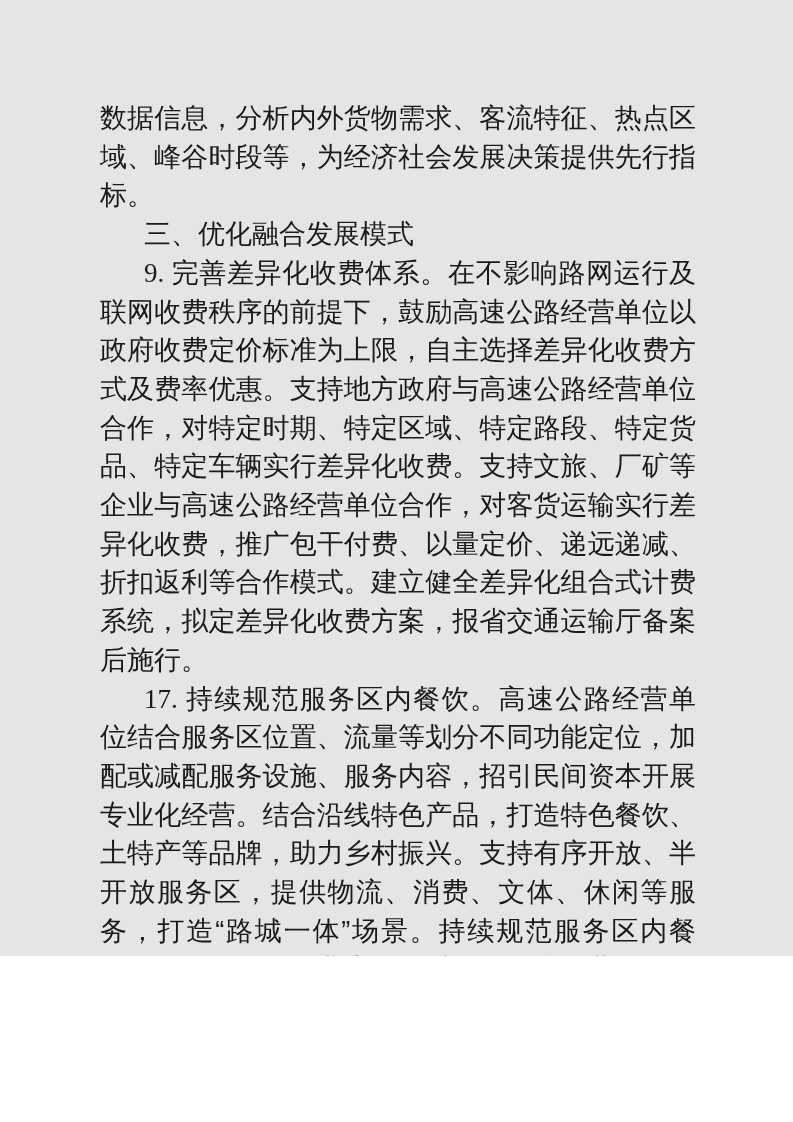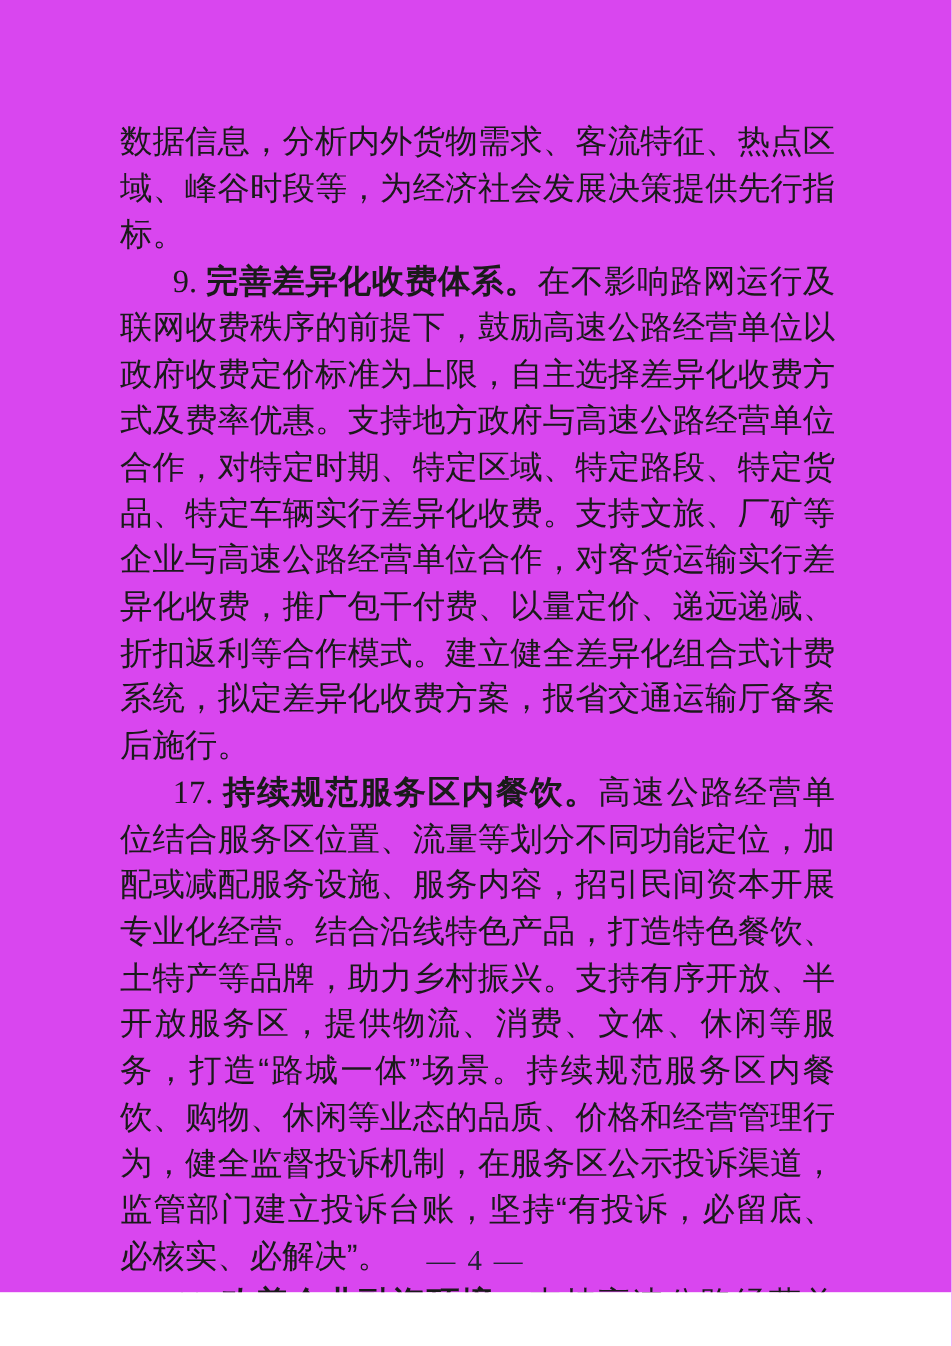--- a/index.html
+++ b/index.html
@@ -3,22 +3,22 @@
 <meta charset="utf-8">
 <style>
   html, body {
     margin: 0;
     padding: 0;
     background: #ffffff;
   }
   .page {
     position: relative;
     width: 793px;
-    height: 1077px;
-    background: #d946ef;
+    height: 956px;
+    background: #e5e5e5;
     overflow: hidden;
     font-family: "Liberation Sans", sans-serif;
     color: #1a1a1a;
   }
   .text-block {
     position: absolute;
     left: 100px;
     top: 99px;
     width: 596px;
     font-size: 27px;
@@ -27,21 +27,21 @@
   }
   .para {
     margin: 0;
     padding: 0;
     text-indent: 44px;
   }
   .para.no-indent {
     text-indent: 0;
   }
   .run-bold {
-    font-weight: bold;
+    font-weight: normal;
   }
   .run-num {
     font-family: "Liberation Serif", serif;
   }
   .page-number {
     position: absolute;
     top: 1038px;
     left: 0;
     width: 100%;
     text-align: center;
@@ -55,20 +55,23 @@
 <body>
 
 <div class="page">
 
   <div class="text-block">
 
     <p class="para no-indent">
       <span>数据信息，分析内外货物需求、客流特征、热点区域、峰谷时段等，为经济社会发展决策提供先行指标。</span>
     </p>
 
+    <p class="para">
+      <span>三、优化融合发展模式</span>
+    </p>
 
     <p class="para">
       <span class="run-num">9. </span><strong class="run-bold">完善差异化收费体系。</strong><span>在不影响路网运行及联网收费秩序的前提下，鼓励高速公路经营单位以政府收费定价标准为上限，自主选择差异化收费方式及费率优惠。支持地方政府与高速公路经营单位合作，对特定时期、特定区域、特定路段、特定货品、特定车辆实行差异化收费。支持文旅、厂矿等企业与高速公路经营单位合作，对客货运输实行差异化收费，推广包干付费、以量定价、递远递减、折扣返利等合作模式。建立健全差异化组合式计费系统，拟定差异化收费方案，报省交通运输厅备案后施行。</span>
     </p>
 
     <p class="para">
       <span class="run-num">17. </span><strong class="run-bold">持续规范服务区内餐饮。</strong><span>高速公路经营单位结合服务区位置、流量等划分不同功能定位，加配或减配服务设施、服务内容，招引民间资本开展专业化经营。结合沿线特色产品，打造特色餐饮、土特产等品牌，助力乡村振兴。支持有序开放、半开放服务区，提供物流、消费、文体、休闲等服务，打造“路城一体”场景。持续规范服务区内餐饮、购物、休闲等业态的品质、价格和经营管理行为，健全监督投诉机制，在服务区公示投诉渠道，监管部门建立投诉台账，坚持“有投诉，必留底、必核实、必解决”。</span>
     </p>
 
     <p class="para">

